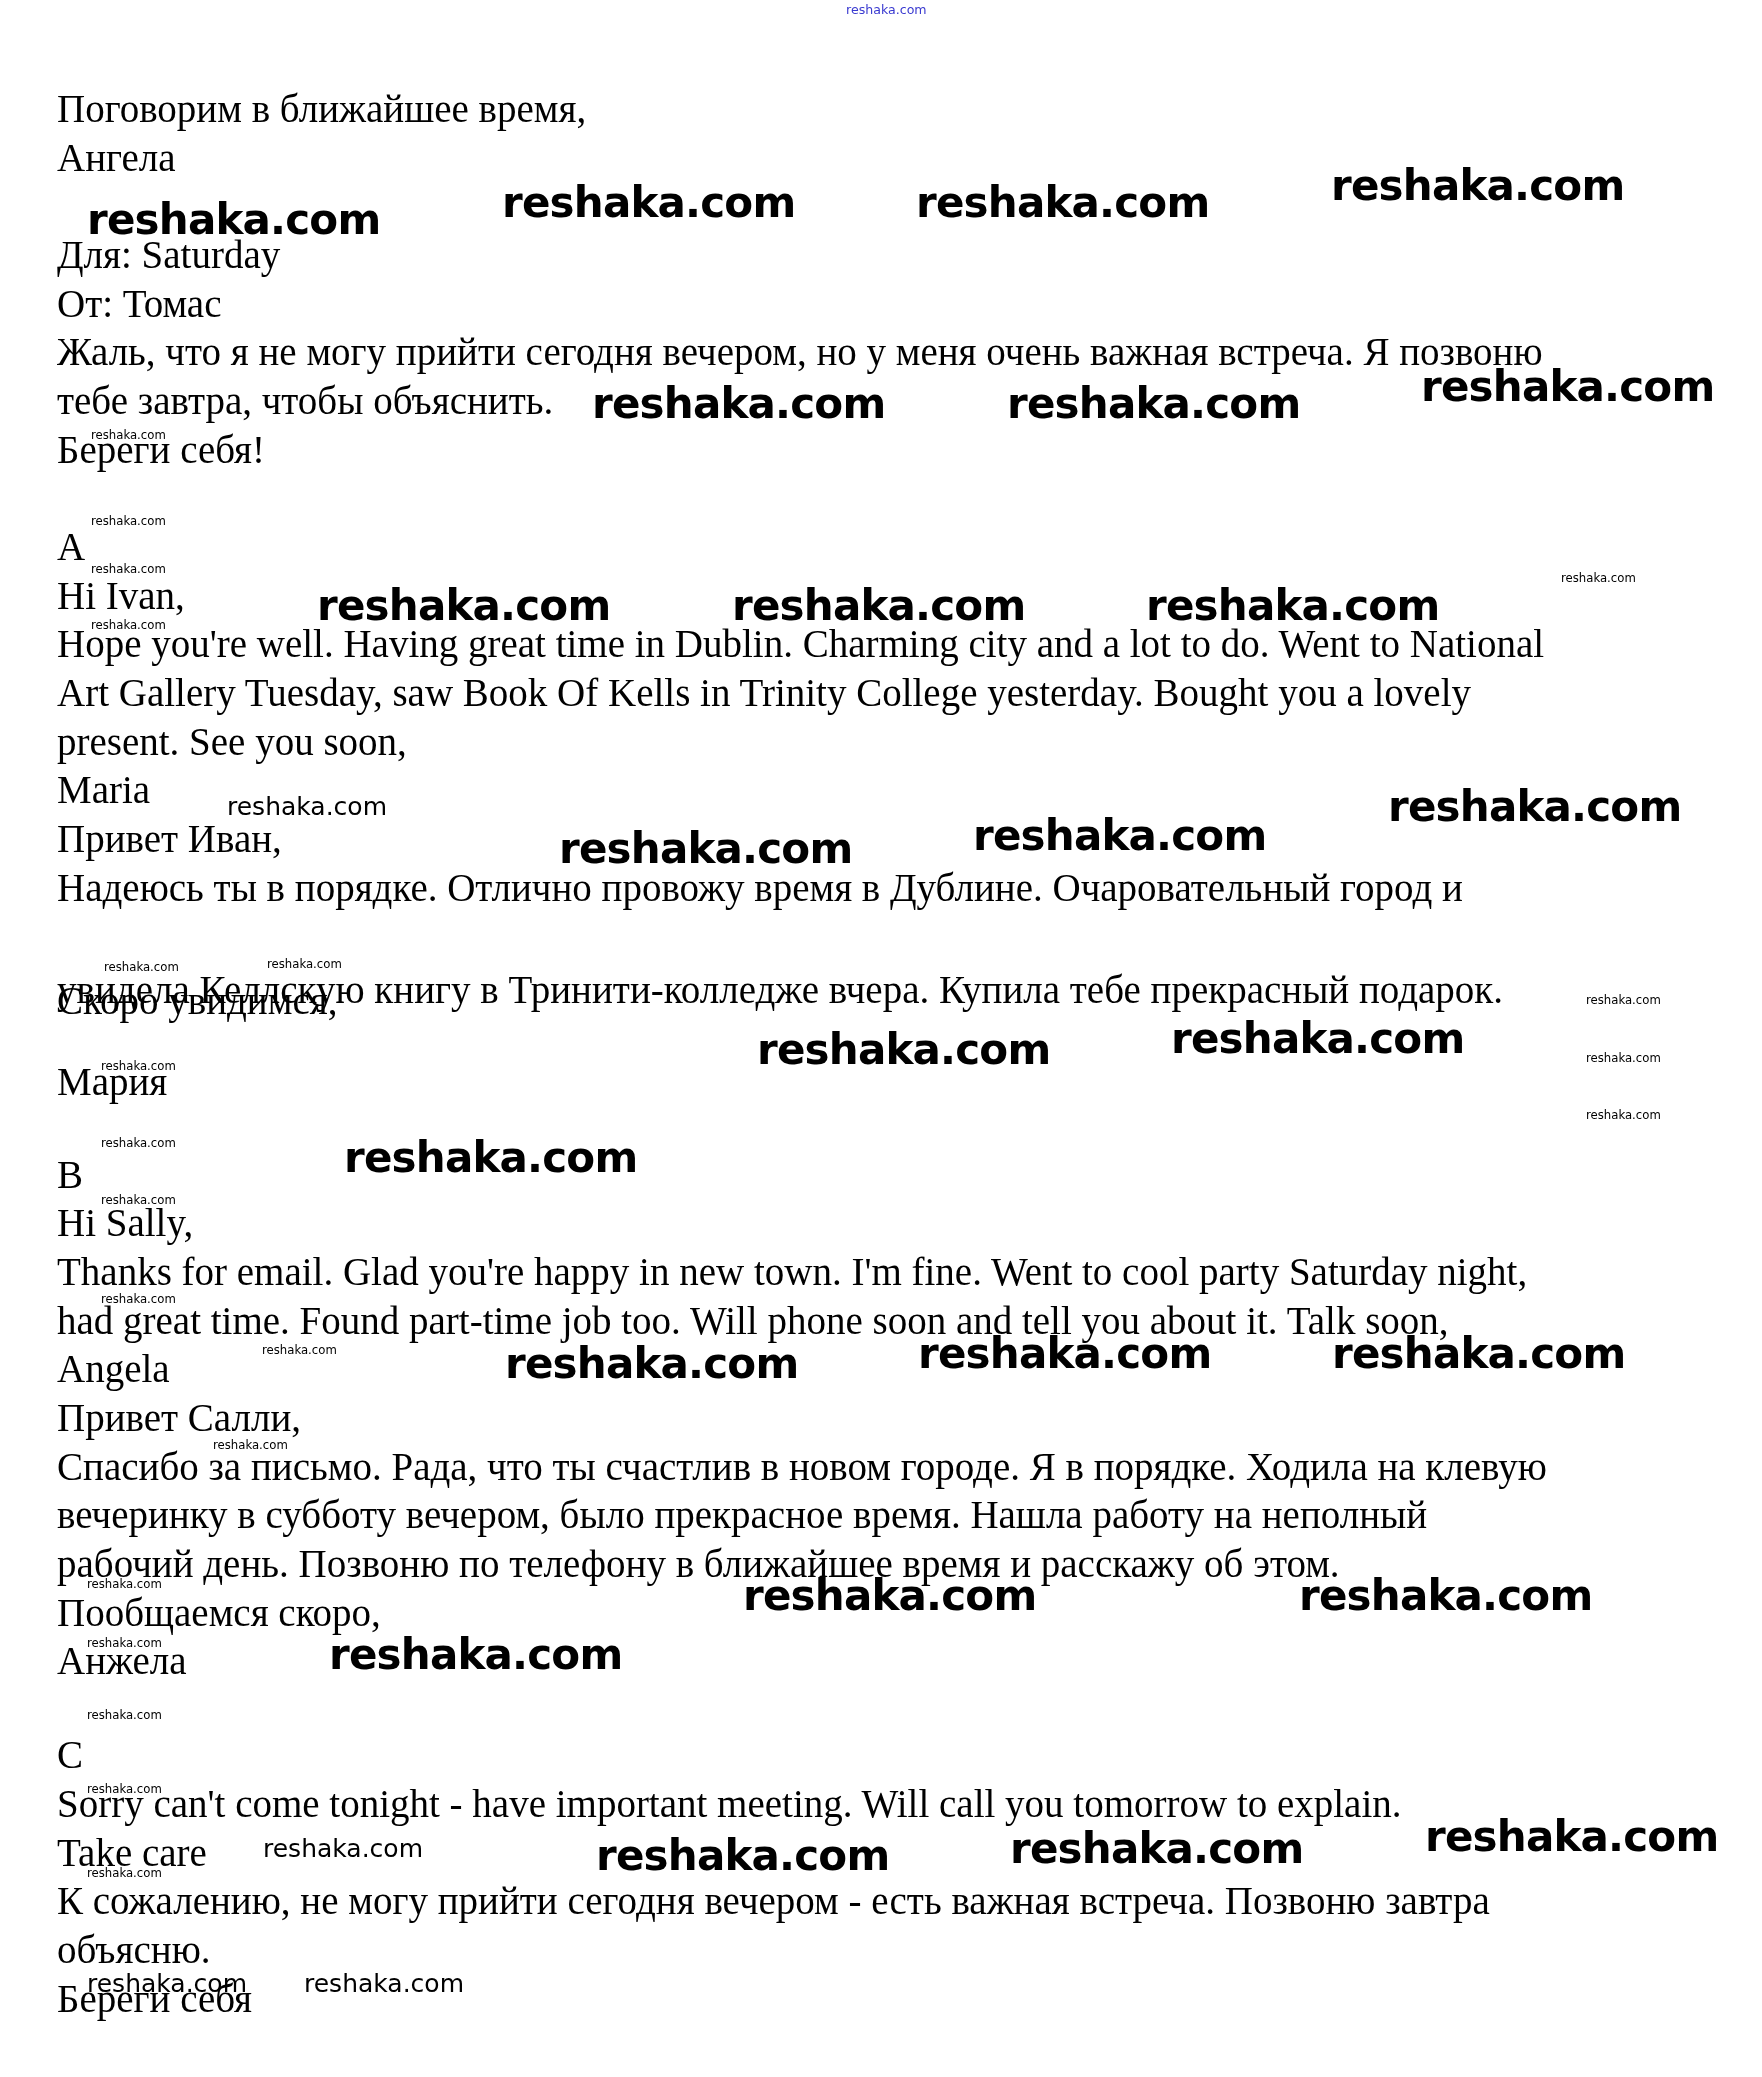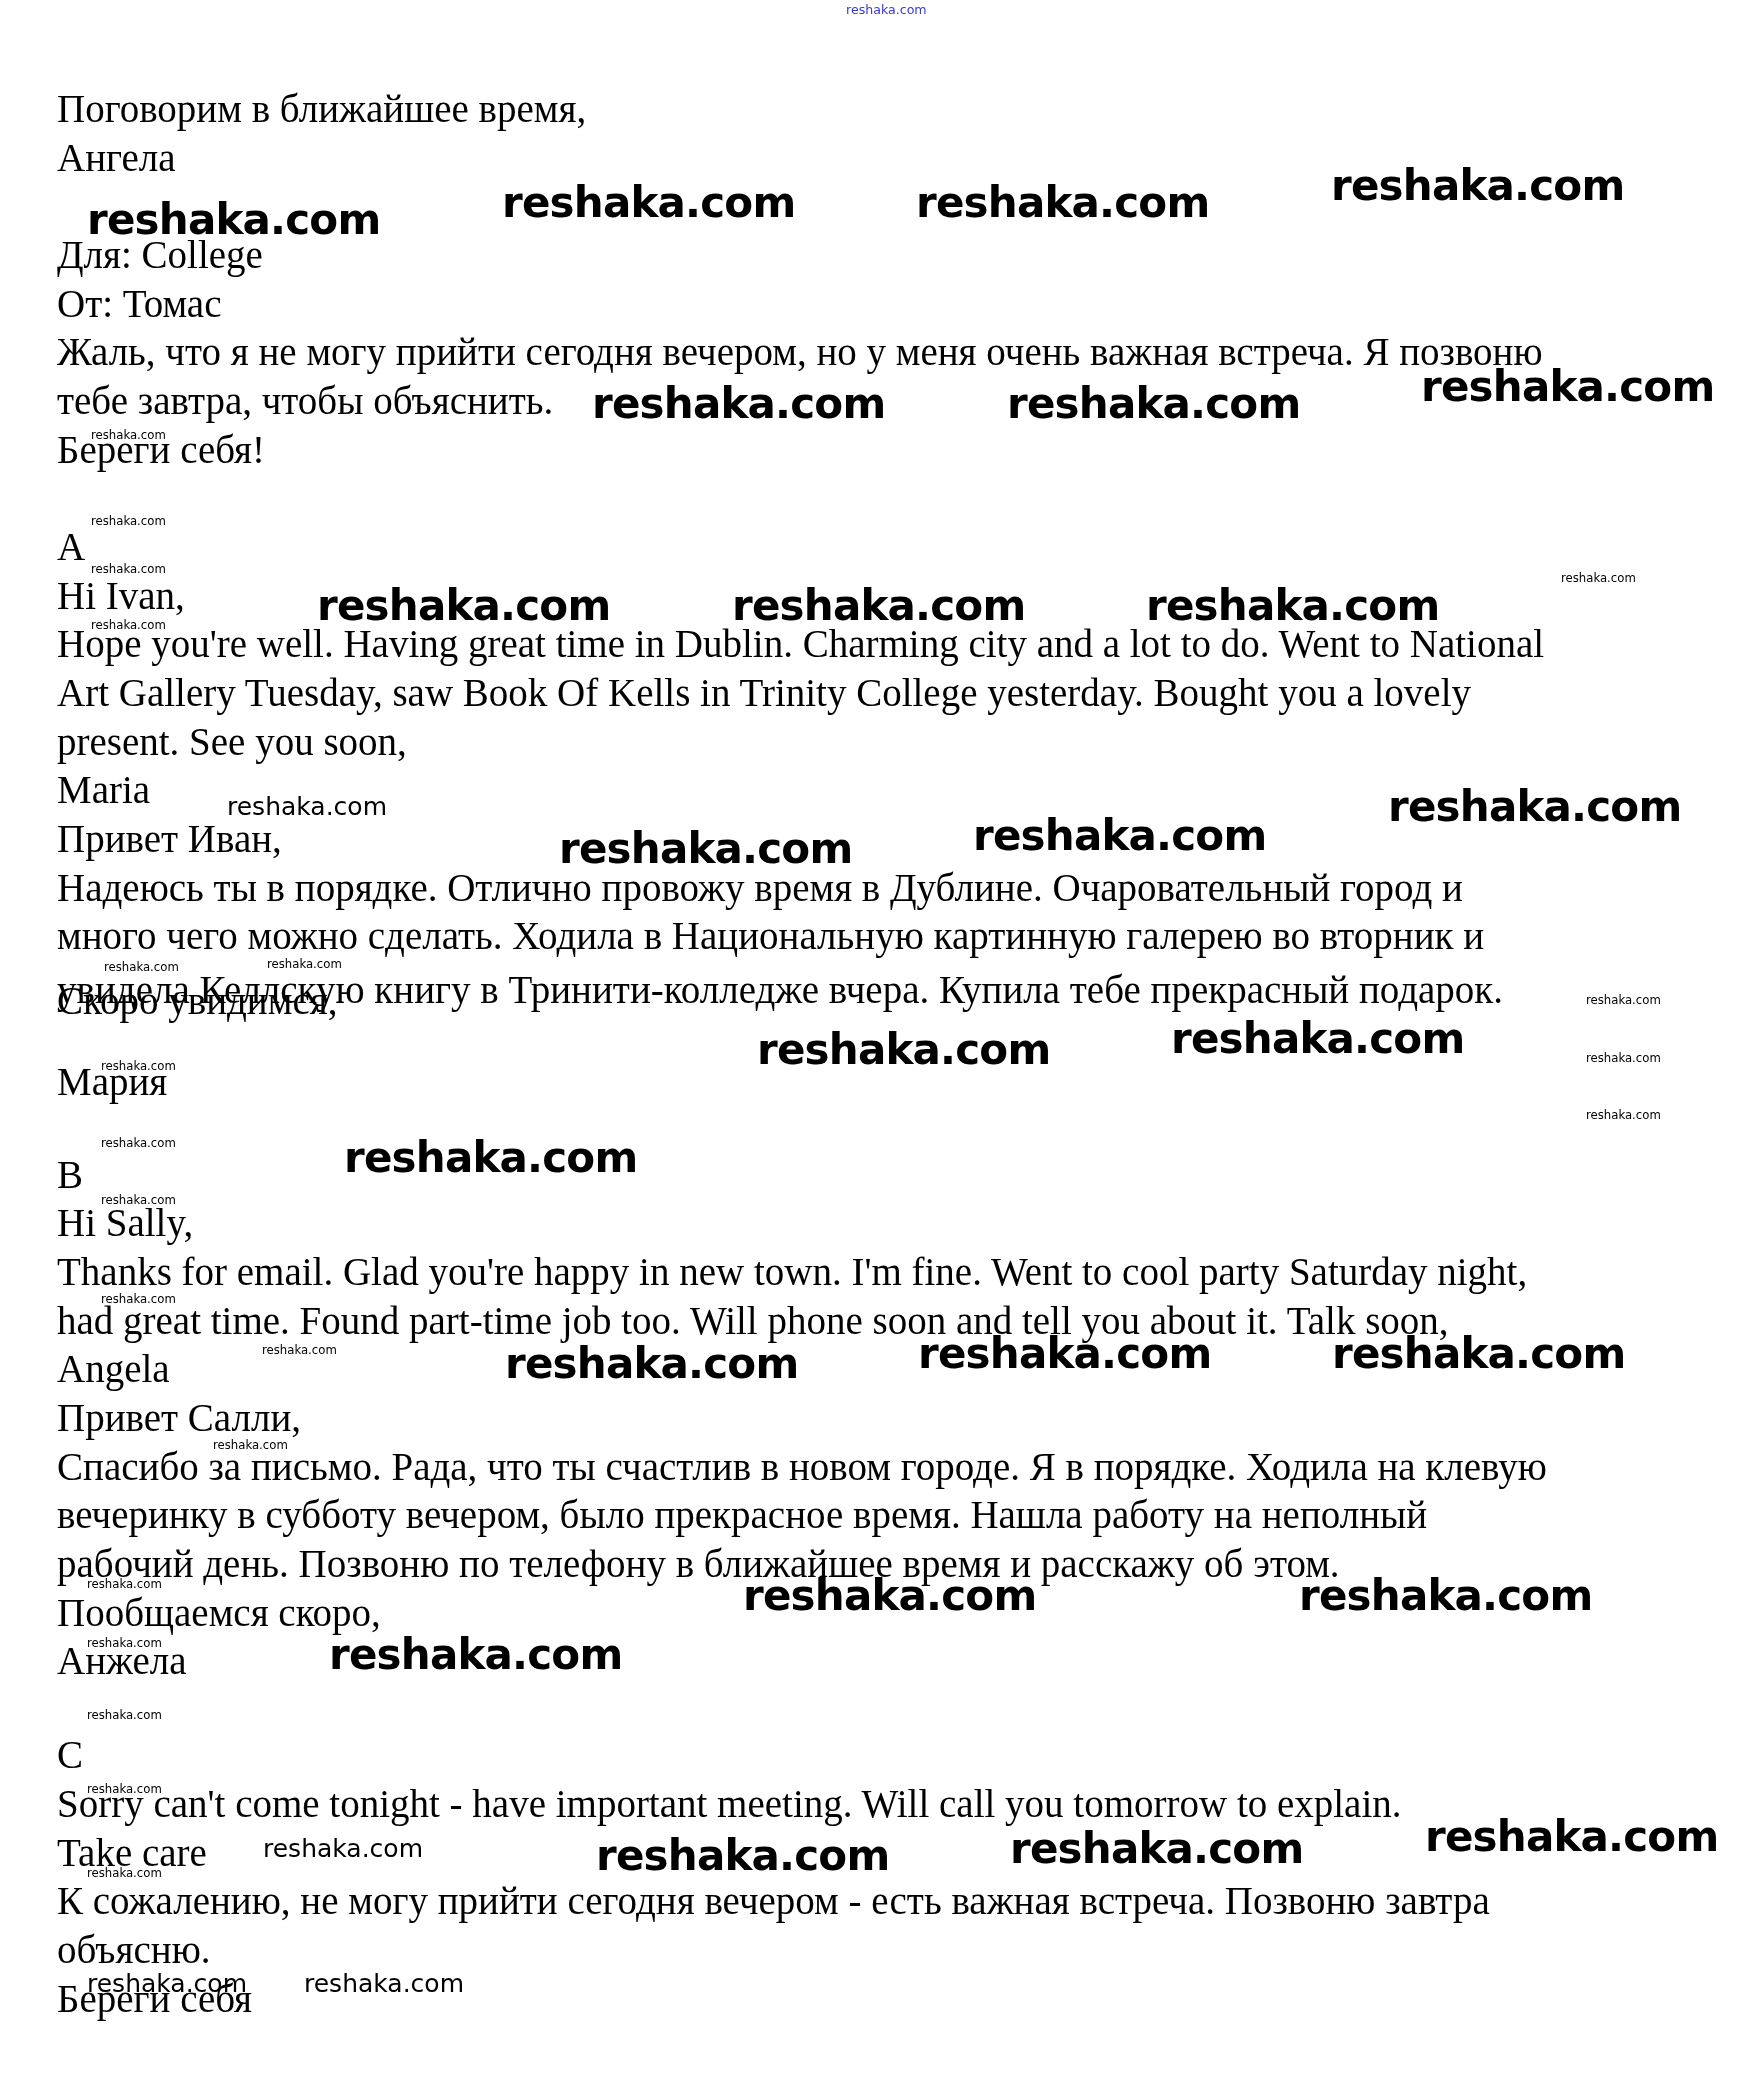--- a/index.html
+++ b/index.html
@@ -29,35 +29,34 @@
   }
 </style>
 </head>
 <body>
 
 <div class="page">
   <a class="top-link">reshaka.com</a>
 
   <div class="line" style="top:84px">Поговорим в ближайшее время,</div>
   <div class="line" style="top:133px">Ангела</div>
-  <div class="line" style="top:230px">Для: College</div>
+  <div class="line" style="top:230px">Для: Saturday</div>
   <div class="line" style="top:279px">От: Томас</div>
   <div class="line" style="top:327px">Жаль, что я не могу прийти сегодня вечером, но у меня очень важная встреча. Я позвоню</div>
   <div class="line" style="top:376px">тебе завтра, чтобы объяснить.</div>
   <div class="line" style="top:425px">Береги себя!</div>
 
   <div class="line" style="top:522px">A</div>
   <div class="line" style="top:571px">Hi Ivan,</div>
   <div class="line" style="top:668px">Art Gallery Tuesday, saw Book Of Kells in Trinity College yesterday. Bought you a lovely</div>
   <div class="line" style="top:619px">Hope you're well. Having great time in Dublin. Charming city and a lot to do. Went to National</div>
   <div class="line" style="top:717px">present. See you soon,</div>
   <div class="line" style="top:765px">Maria</div>
   <div class="line" style="top:814px">Привет Иван,</div>
   <div class="line" style="top:863px">Надеюсь ты в порядке. Отлично провожу время в Дублине. Очаровательный город и</div>
-  <div class="line" style="top:911px">много чего можно сделать. Ходила в Национальную картинную галерею во вторник и</div>
   <div class="line" style="top:965px">увидела Келлскую книгу в Тринити-колледже вчера. Купила тебе прекрасный подарок.</div>
   <div class="line" style="top:976px">Скоро увидимся,</div>
   <div class="line" style="top:1057px">Мария</div>
 
   <div class="line" style="top:1150px">B</div>
   <div class="line" style="top:1198px">Hi Sally,</div>
   <div class="line" style="top:1247px">Thanks for email. Glad you're happy in new town. I'm fine. Went to cool party Saturday night,</div>
   <div class="line" style="top:1296px">had great time. Found part-time job too. Will phone soon and tell you about it. Talk soon,</div>
   <div class="line" style="top:1344px">Angela</div>
   <div class="line" style="top:1393px">Привет Салли,</div>

